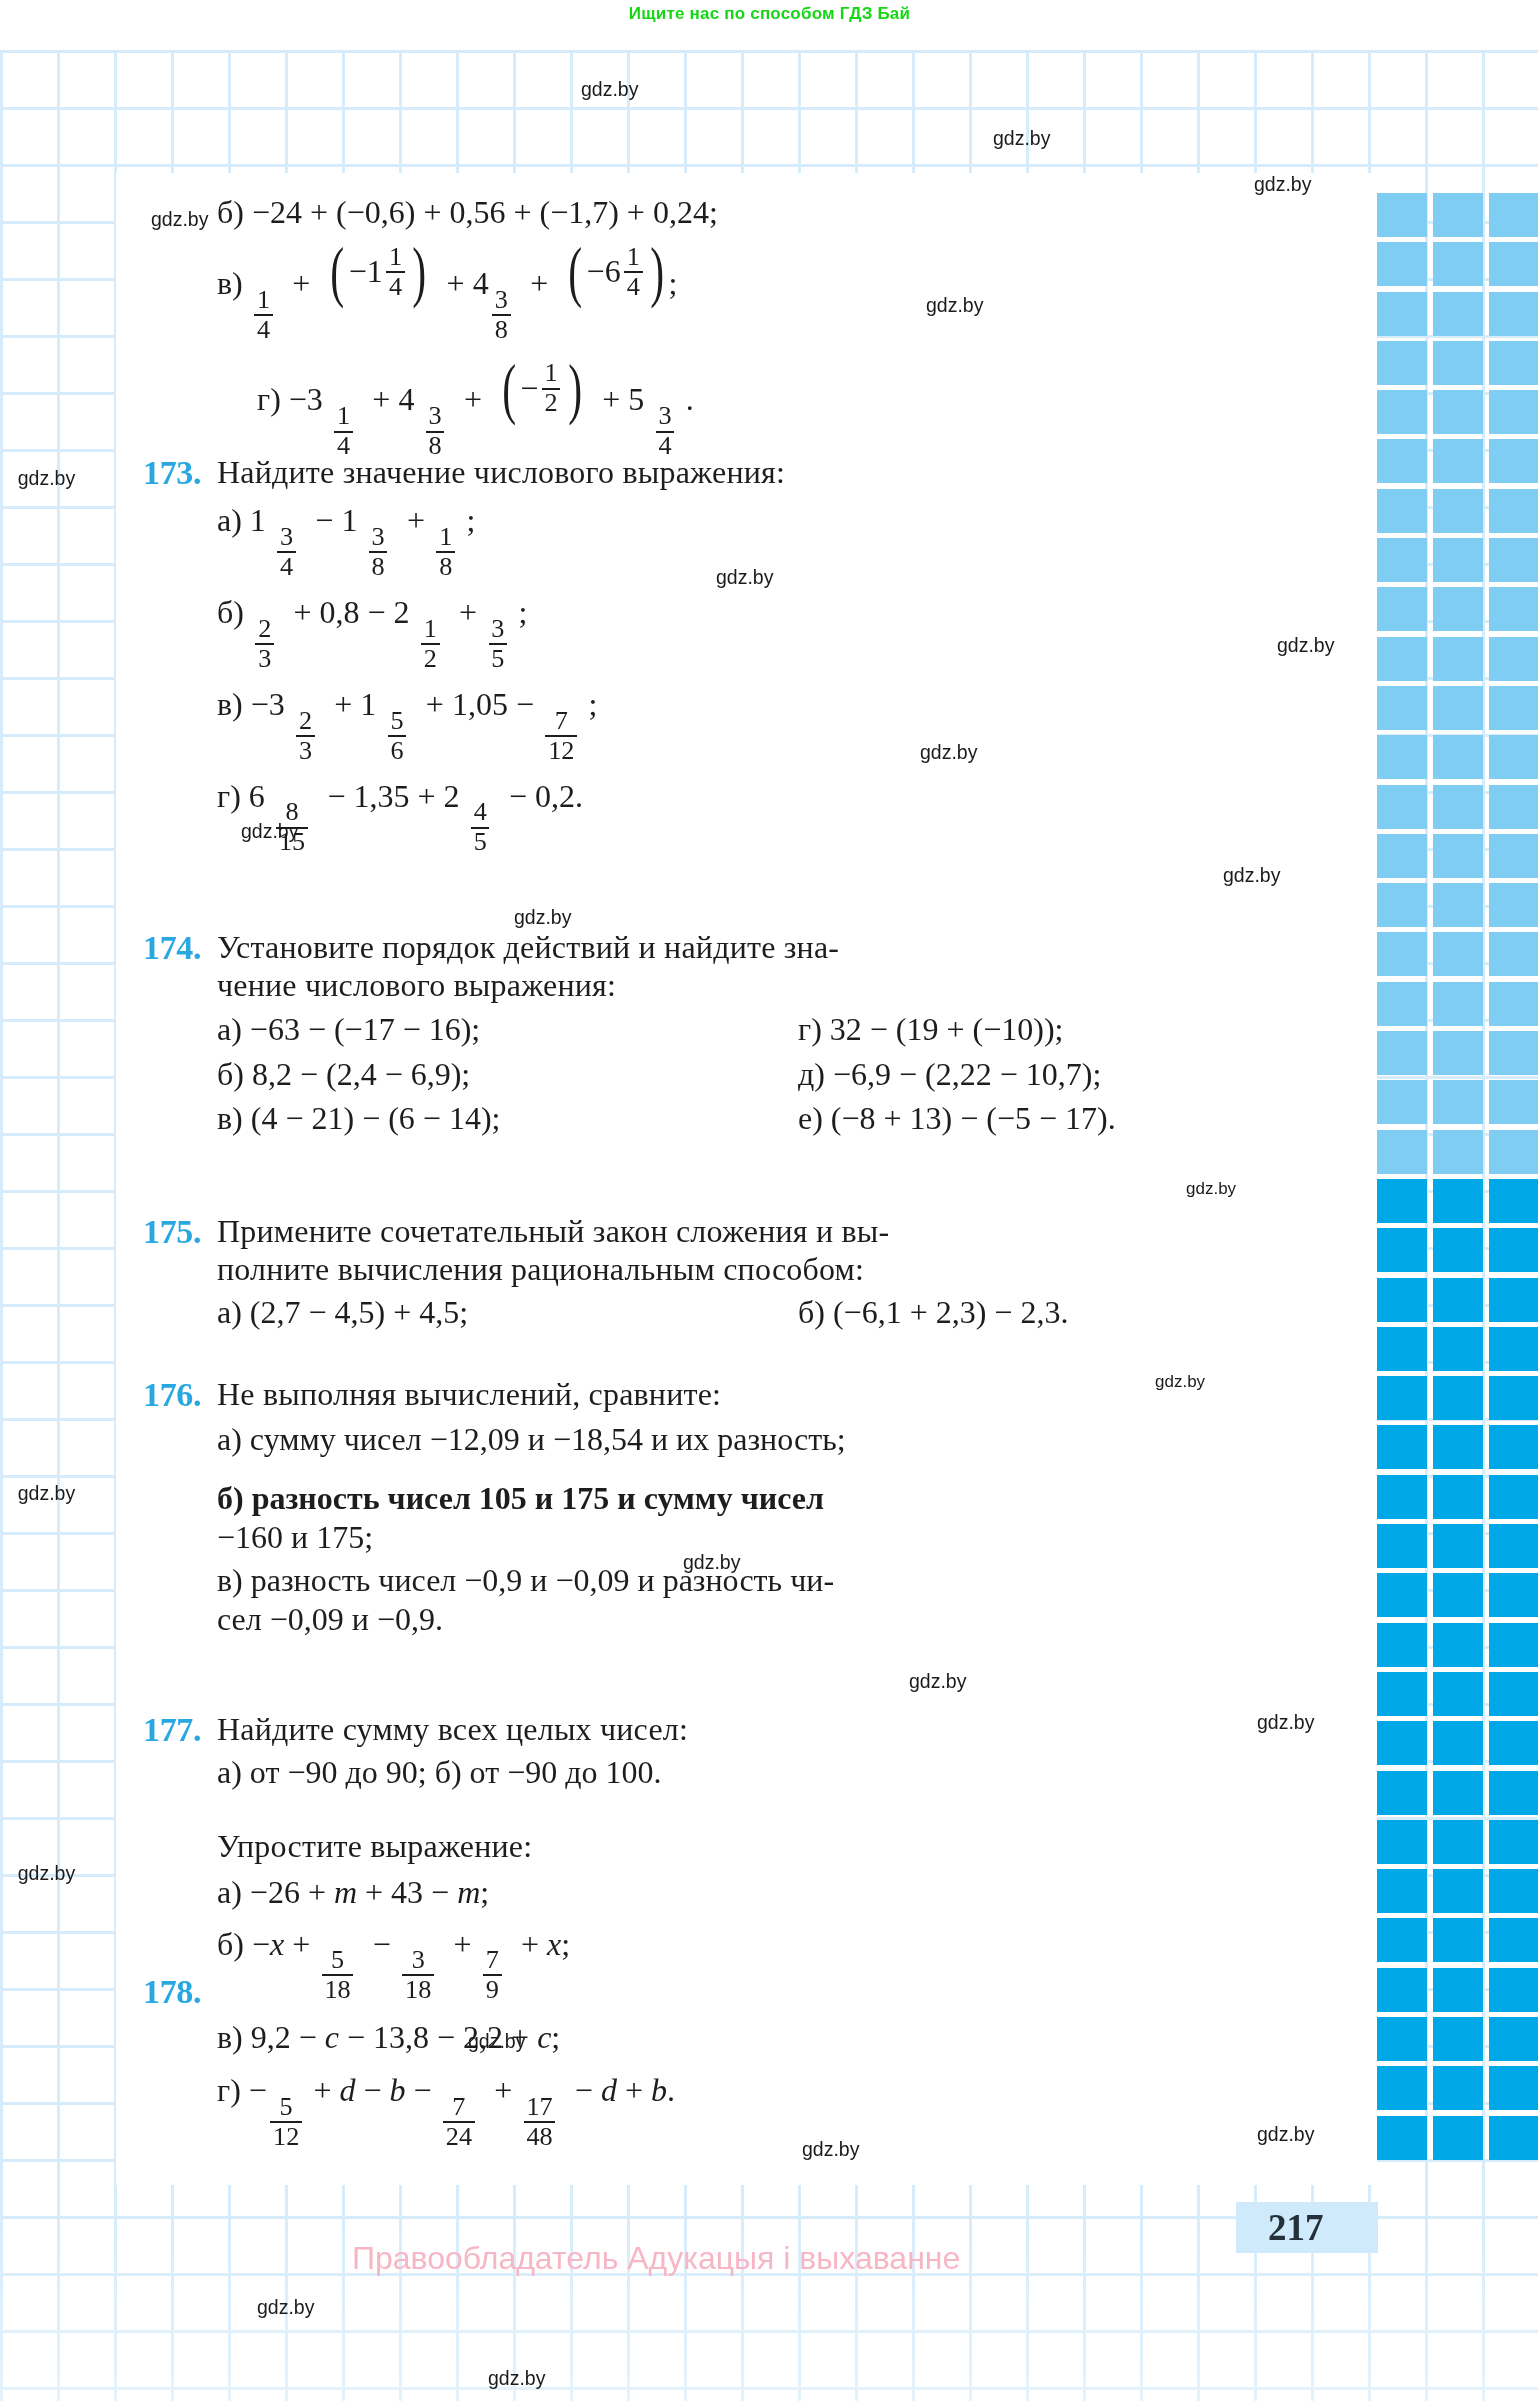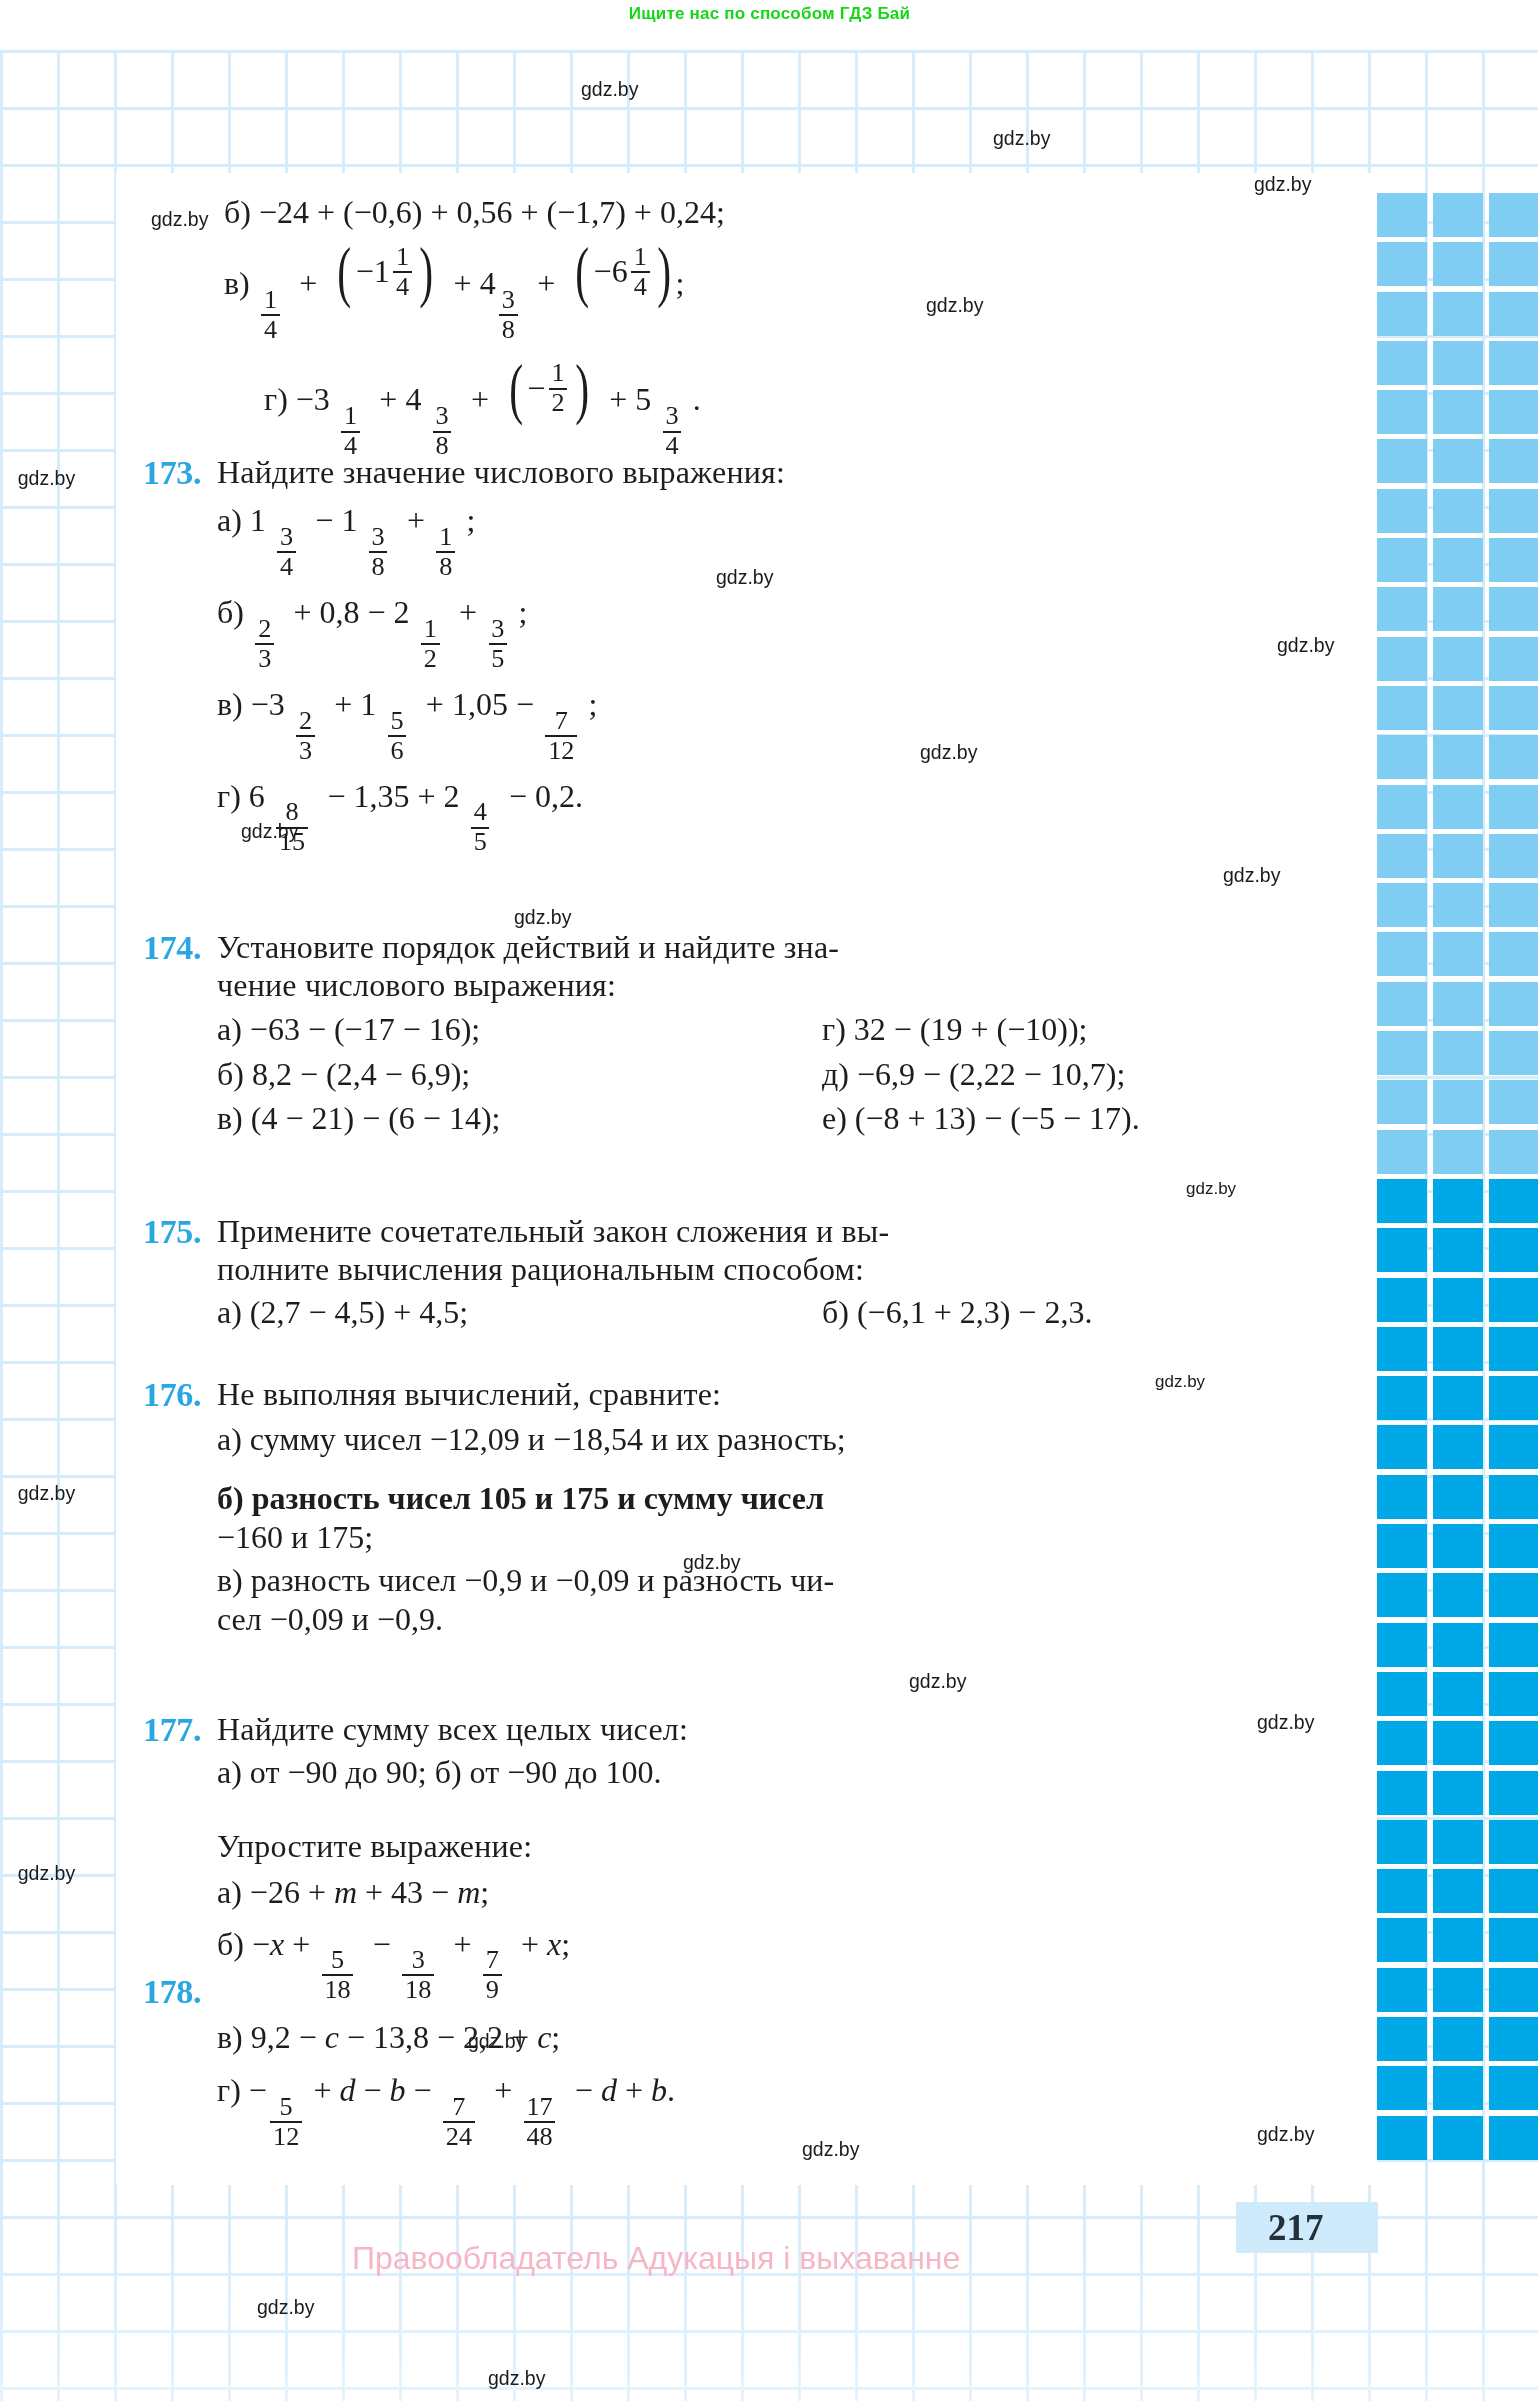--- a/index.html
+++ b/index.html
@@ -93,21 +93,21 @@
   .items { margin-top: 7px; }
   .item {
     font-size: 32px;
     line-height: 1.05;
     color: #1d1d1d;
     margin-bottom: 5.3px;
     white-space: nowrap;
   }
   .twocol {
     display: flex;
-    gap: 109px;
+    gap: 85px;
   }
   .twocol .col { display: flex; flex-direction: column; }
   .twocol .col .item { margin-bottom: 10.6px; }
 
   
   .frac {
     display: inline-flex;
     flex-direction: column;
     align-items: center;
     vertical-align: -0.52em;
@@ -302,21 +302,21 @@
       <div class="cell dark"></div>
       <div class="cell dark"></div>
       <div class="cell dark"></div>
       <div class="cell dark"></div>
       <div class="cell dark"></div>
       <div class="cell dark"></div>
       <div class="cell dark"></div>
       <div class="cell dark"></div>
     </div>
 
-  <div class="ex" style="left:116px; top:189px;padding-left:7px;">
+  <div class="ex" style="left:116px; top:189px;">
     <div class="ex-num" style="visibility:hidden;">000.</div>
     <div class="ex-body" style="width:1152px;">
       <div class="items">
         <div class="item">б) −24 + (−0,6) + 0,56 + (−1,7) + 0,24;</div>
 
         <div class="item" style="margin-top:14px;">
           в)&nbsp;<span class="frac">
               <span class="num">1</span>
               <span class="den">4</span>
             </span>

